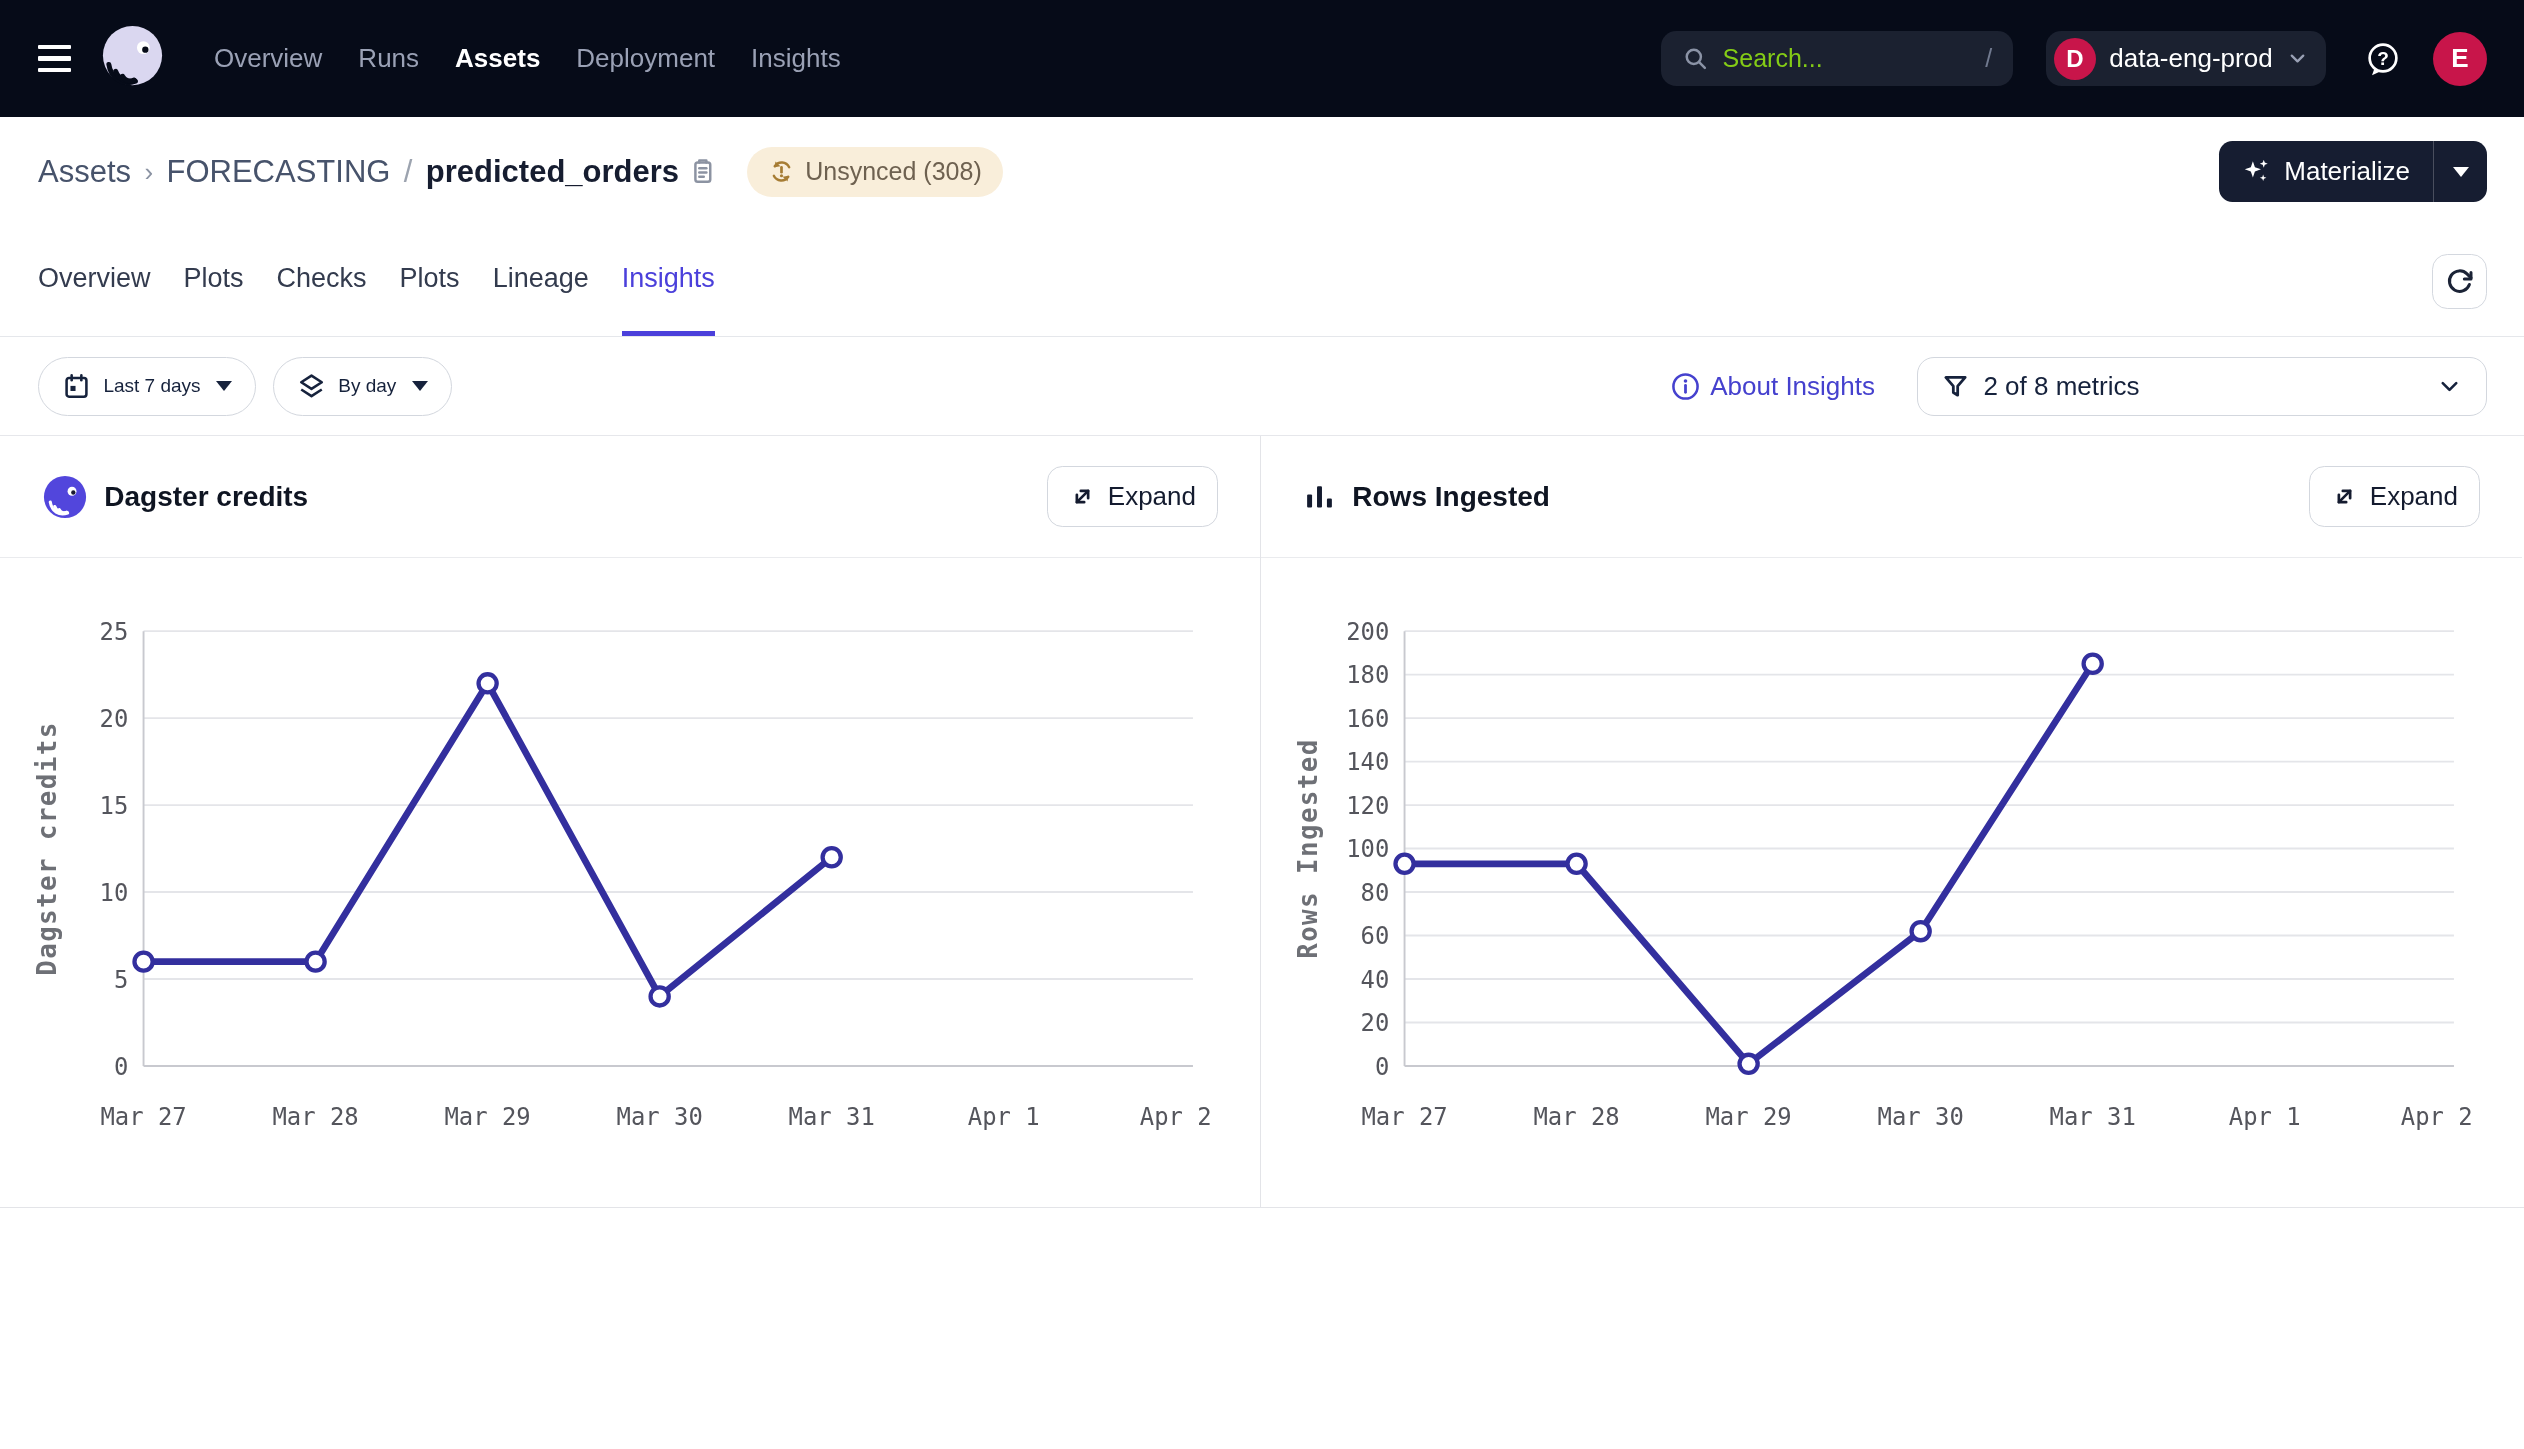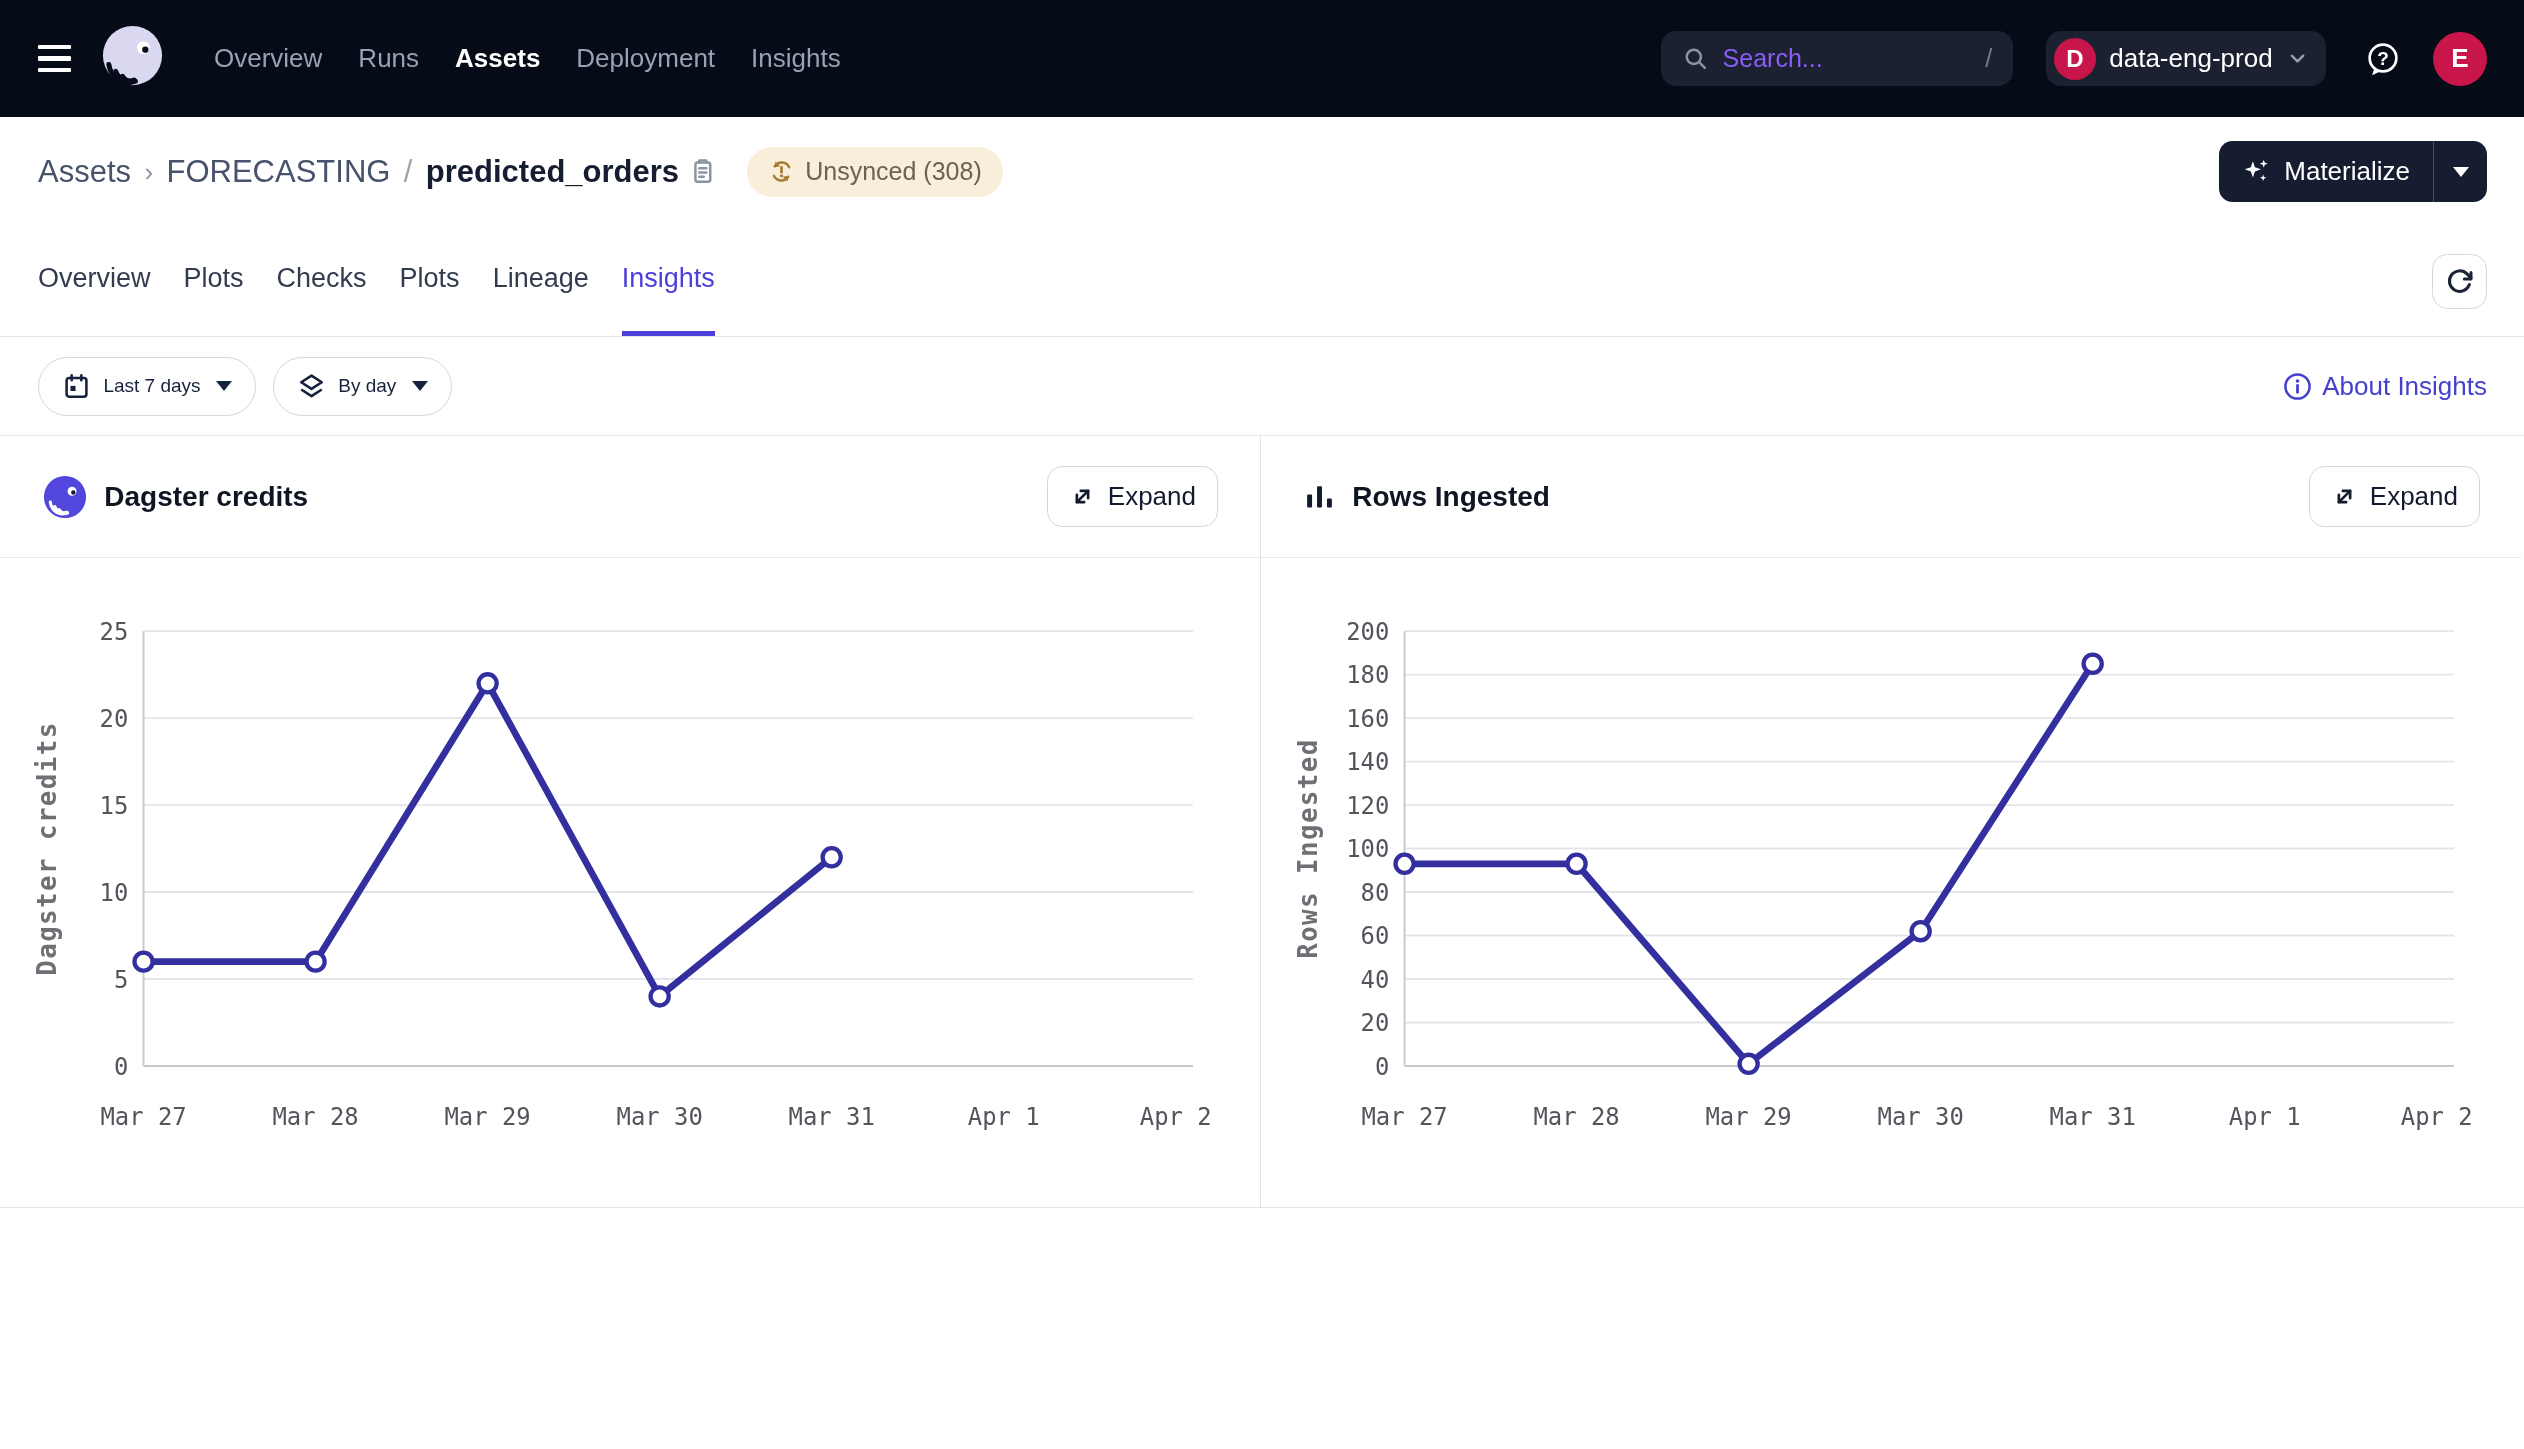--- a/index.html
+++ b/index.html
@@ -10,21 +10,21 @@
   .topnav { height:117px; background:#060B18; display:flex; align-items:center; padding:0 38px; }
   .hamburger { width:34px; display:flex; flex-direction:column; gap:6.7px; cursor:pointer; }
   .hamburger span { display:block; width:33px; height:4.8px; background:#fff; border-radius:1px; }
   .logo { margin-left:25px; width:71px; height:71px; }
   .nav-links { display:flex; gap:36px; margin-left:46px; }
   .nav-link { font-size:26px; font-weight:500; color:#9AA1B5; cursor:pointer; }
   .nav-link.active { color:#ffffff; font-weight:700; }
   .nav-right { margin-left:auto; display:flex; align-items:center; }
   .search-pill { width:352px; height:55px; background:#1B2130; border-radius:15.3px;
                  display:flex; align-items:center; padding:0 21px; gap:13.4px; }
-  .search-pill .ph { flex:1; font-size:25px; color:#8b5cf6; }
+  .search-pill .ph { flex:1; font-size:25px; color:#84cc16; }
   .search-pill .slash { font-size:25px; color:#717A8F; }
   .deploy-pill { margin-left:33px; height:55px; background:#1B2130; border-radius:15.3px;
                  display:flex; align-items:center; gap:13.4px; padding:0 17px 0 7.7px; cursor:pointer; }
   .d-circle { width:42px; height:42px; border-radius:50%; background:#C8154A; color:#fff;
               font-size:24px; font-weight:700; display:flex; align-items:center; justify-content:center; }
   .deploy-name { font-size:26px; font-weight:500; color:#fff; }
   .help-btn { margin-left:36px; cursor:pointer; display:flex; }
   .avatar { margin-left:29px; width:54px; height:54px; border-radius:50%; background:#C8154A;
             color:#fff; font-size:26px; font-weight:700; display:flex; align-items:center;
             justify-content:center; cursor:pointer; }
@@ -224,20 +224,31 @@
     <span>By day</span>
     <div class="tri-down"></div>
   </div>
   <div class="about">
     <svg width="29" height="29" viewBox="0 0 24 24">
       <circle cx="12" cy="12" r="10" fill="none" stroke="#4541CE" stroke-width="2.1"></circle>
       <line x1="12" y1="11" x2="12" y2="16.8" stroke="#4541CE" stroke-width="2.3" stroke-linecap="round"></line>
       <circle cx="12" cy="7.4" r="1.5" fill="#4541CE"></circle>
     </svg>
     <span>About Insights</span>
+  </div>
+  <div class="metrics-select">
+    <svg width="29" height="29" viewBox="0 0 24 24" fill="none" stroke="#16223C" stroke-width="2.3" stroke-linejoin="round" stroke-linecap="round">
+      <path d="M4 4.5h16l-6.2 7.2v7.5l-3.6-2.2v-5.3z"></path>
+    </svg>
+    <span>2 of 8 metrics</span>
+    <div class="chev">
+      <svg width="27" height="27" viewBox="0 0 24 24" fill="none" stroke="#16223C" stroke-width="2.3" stroke-linecap="round" stroke-linejoin="round">
+        <path d="M6 9l6 6 6-6"></path>
+      </svg>
+    </div>
   </div>
 </div>
 
 <div class="cards">
 
   <div class="card first">
     <div class="card-header">
       <svg width="46" height="46" viewBox="0 0 72 72">
         <circle cx="36" cy="36" r="33" fill="#5246DC"></circle>
         <g stroke="#ffffff" stroke-width="5" fill="none" stroke-linecap="round">

